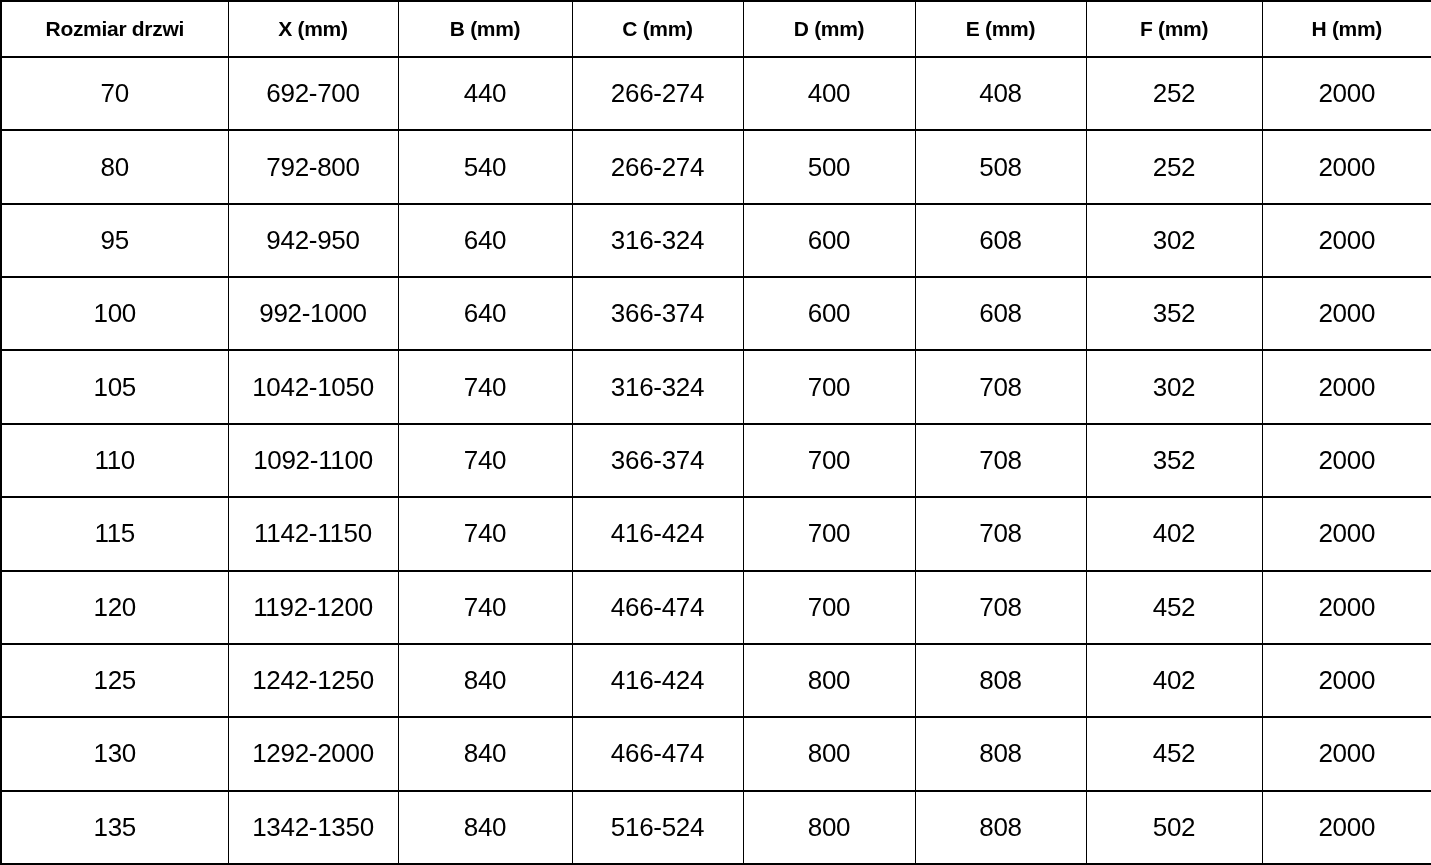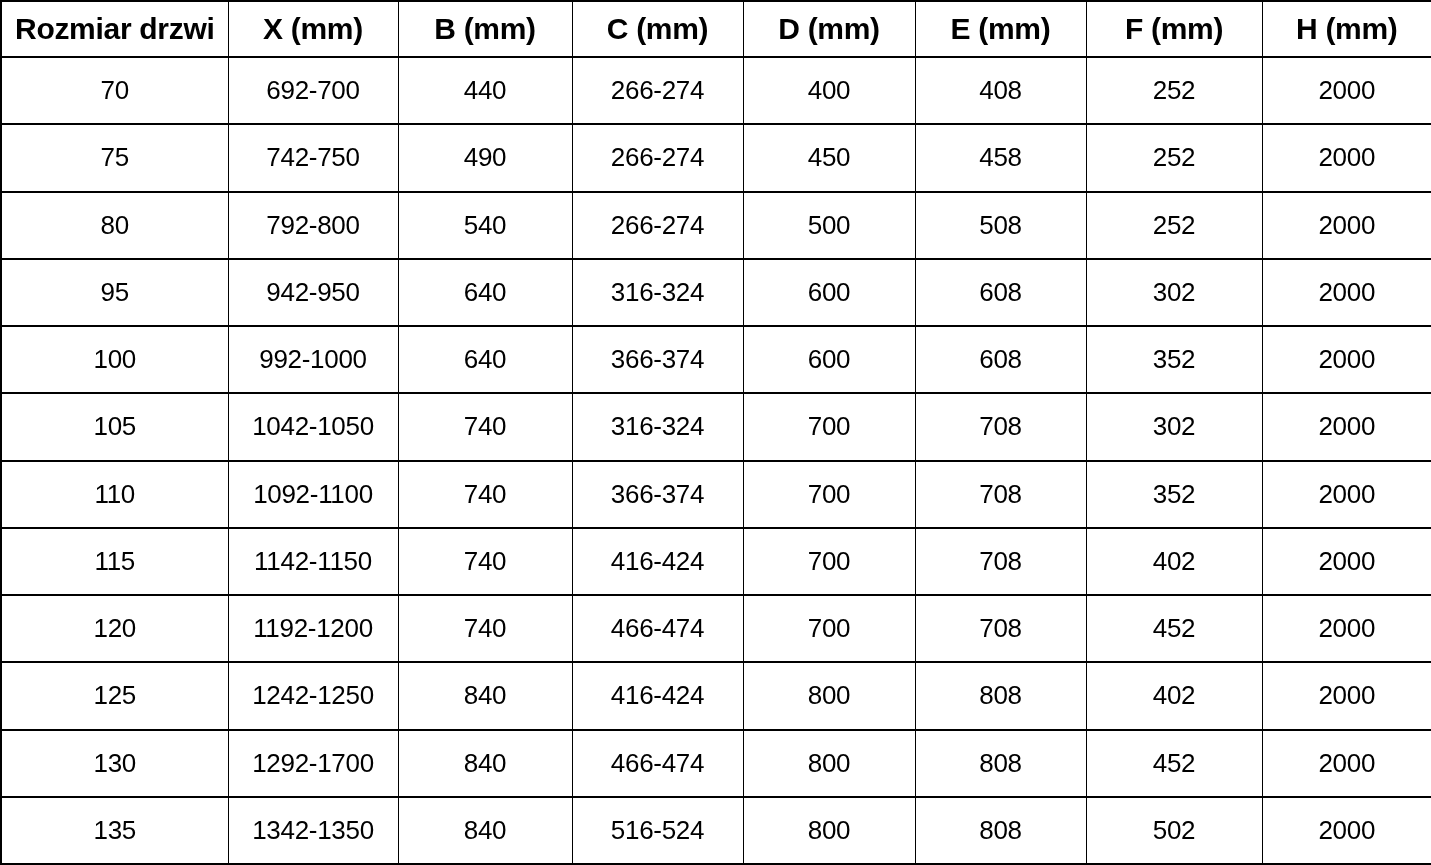--- a/index.html
+++ b/index.html
@@ -35,21 +35,21 @@
     white-space: nowrap;
     letter-spacing: -0.3px;
   }
   table.spec-table {
     border: 2px solid #000000;
   }
   table.spec-table thead tr {
     height: 56px;
   }
   table.spec-table th {
-    font-size: 30px;
+    font-size: 21px;
     font-weight: bold;
   }
   table.spec-table tbody tr {
     height: 59px;
   }
   table.spec-table td {
     font-size: 26px;
     font-weight: normal;
   }
 </style>
@@ -85,30 +85,20 @@
     <td>70</td>
     <td>692-700</td>
     <td>440</td>
     <td>266-274</td>
     <td>400</td>
     <td>408</td>
     <td>252</td>
     <td>2000</td>
   </tr>
 
-  <tr>
-    <td>75</td>
-    <td>742-750</td>
-    <td>490</td>
-    <td>266-274</td>
-    <td>450</td>
-    <td>458</td>
-    <td>252</td>
-    <td>2000</td>
-  </tr>
 
   <tr>
     <td>80</td>
     <td>792-800</td>
     <td>540</td>
     <td>266-274</td>
     <td>500</td>
     <td>508</td>
     <td>252</td>
     <td>2000</td>
@@ -188,21 +178,21 @@
     <td>840</td>
     <td>416-424</td>
     <td>800</td>
     <td>808</td>
     <td>402</td>
     <td>2000</td>
   </tr>
 
   <tr>
     <td>130</td>
-    <td>1292-1700</td>
+    <td>1292-2000</td>
     <td>840</td>
     <td>466-474</td>
     <td>800</td>
     <td>808</td>
     <td>452</td>
     <td>2000</td>
   </tr>
 
   <tr>
     <td>135</td>

